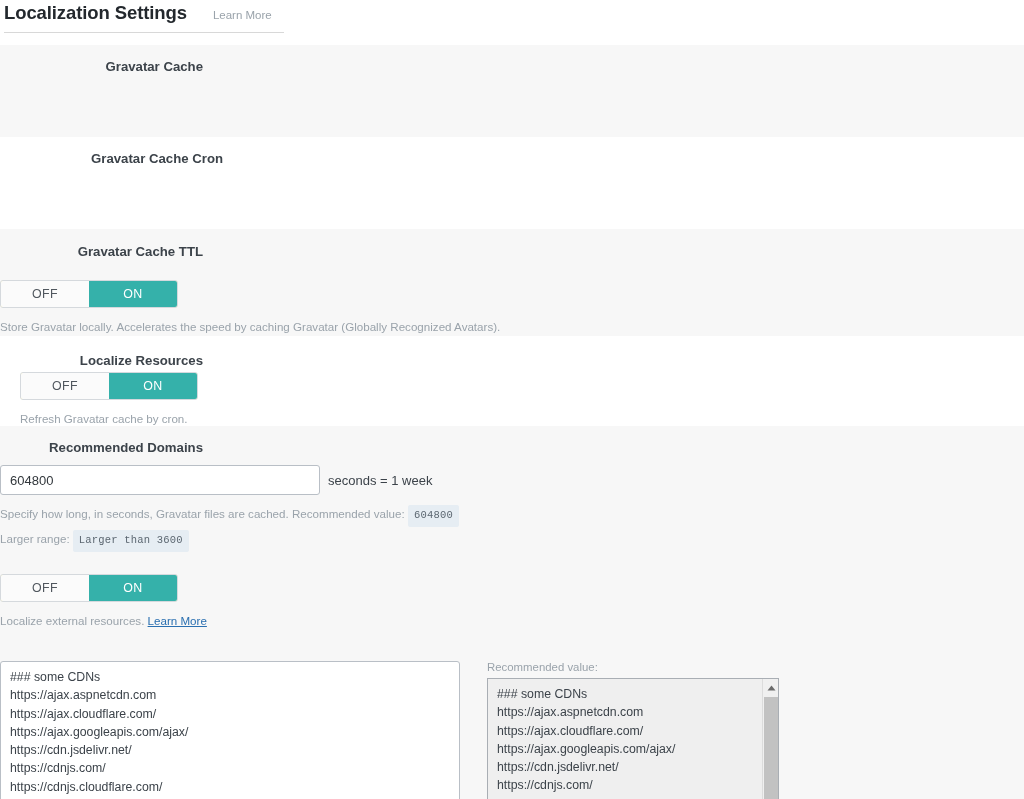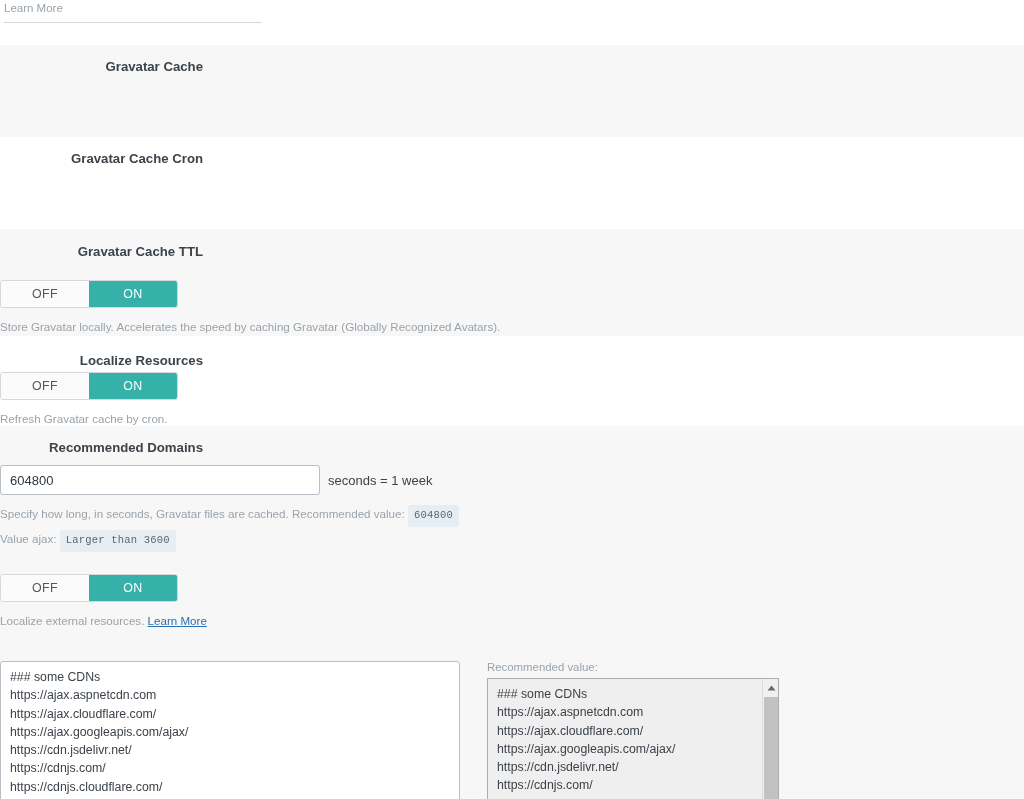--- a/index.html
+++ b/index.html
@@ -208,38 +208,39 @@
     background: #c2c2c2;
   }
 </style>
 </head>
 <body>
 
 <div class="page">
 
   <div class="page-header">
     <div class="header-inner">
+      <span class="page-title">Localization Settings</span>
       <a class="header-learn-more" href="#">Learn More</a>
     </div>
   </div>
 
   <div class="settings-list">
 
     <div class="row shaded" style="height:92px; padding-top:14px;">
       <div class="row-label">Gravatar Cache</div>
       <div class="row-field">
         <div class="toggle">
           <div class="toggle-half toggle-off">OFF</div>
           <div class="toggle-half toggle-on">ON</div>
         </div>
         <div class="desc">Store Gravatar locally. Accelerates the speed by caching Gravatar (Globally Recognized Avatars).</div>
       </div>
     </div>
 
-    <div class="row" style="height:92px; padding-top:14px;">
+    <div class="row" style="height:92px; padding-top:14px;padding-left:20px;">
       <div class="row-label">Gravatar Cache Cron</div>
       <div class="row-field">
         <div class="toggle">
           <div class="toggle-half toggle-off">OFF</div>
           <div class="toggle-half toggle-on">ON</div>
         </div>
         <div class="desc">Refresh Gravatar cache by cron.</div>
       </div>
     </div>
 
@@ -248,21 +249,21 @@
       <div class="row-field">
         <div class="ttl-line">
           <input class="text-input" type="text" value="604800" style="">
           <span class="unit-text">seconds = 1 week</span>
         </div>
         <div class="desc">
           <span>Specify how long, in seconds, Gravatar files are cached. Recommended value:</span>
           <span class="code-badge">604800</span>
         </div>
         <div class="desc" style="margin-top:2px;">
-          <span>Value ajax:</span>
+          <span>Larger range:</span>
           <span class="code-badge">Larger than 3600</span>
         </div>
       </div>
     </div>
 
     <div class="row" style="height:90px; padding-top:17px;">
       <div class="row-label">Localize Resources</div>
       <div class="row-field">
         <div class="toggle">
           <div class="toggle-half toggle-off">OFF</div>

